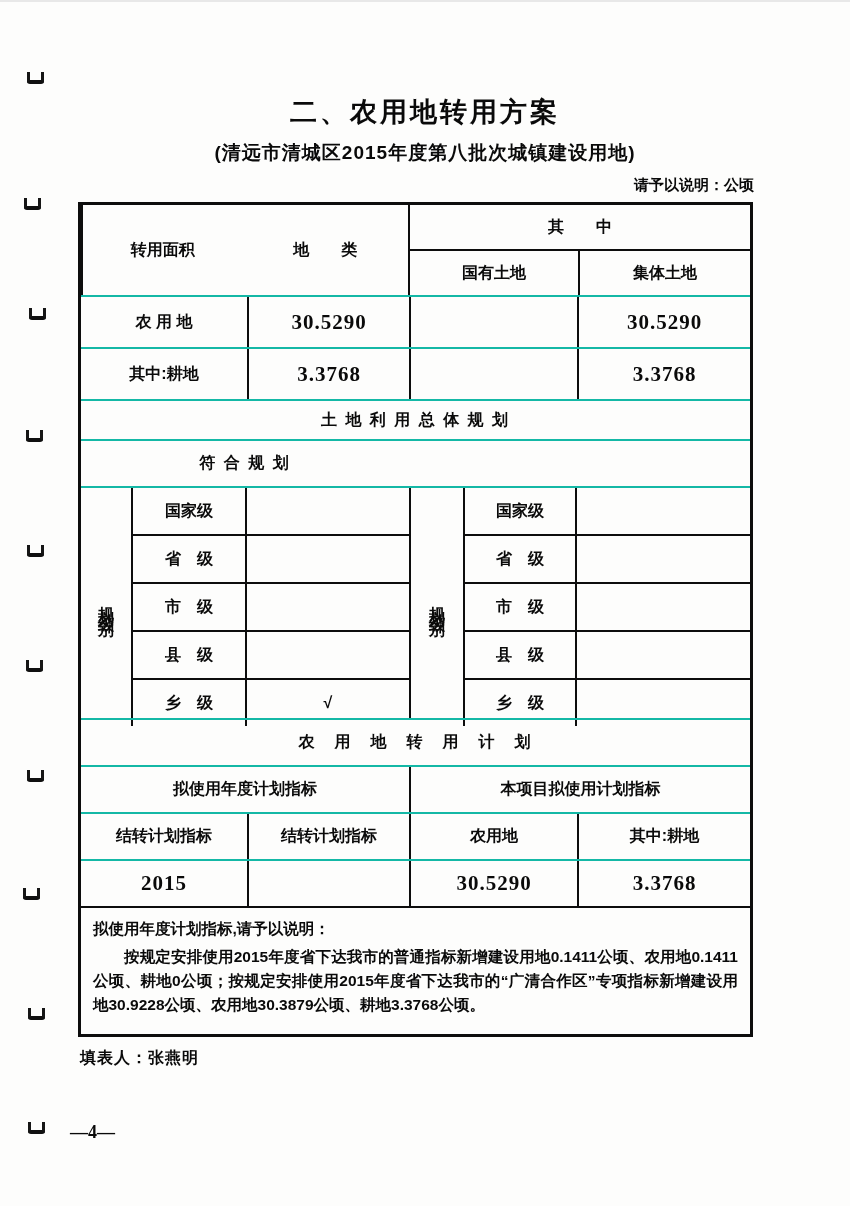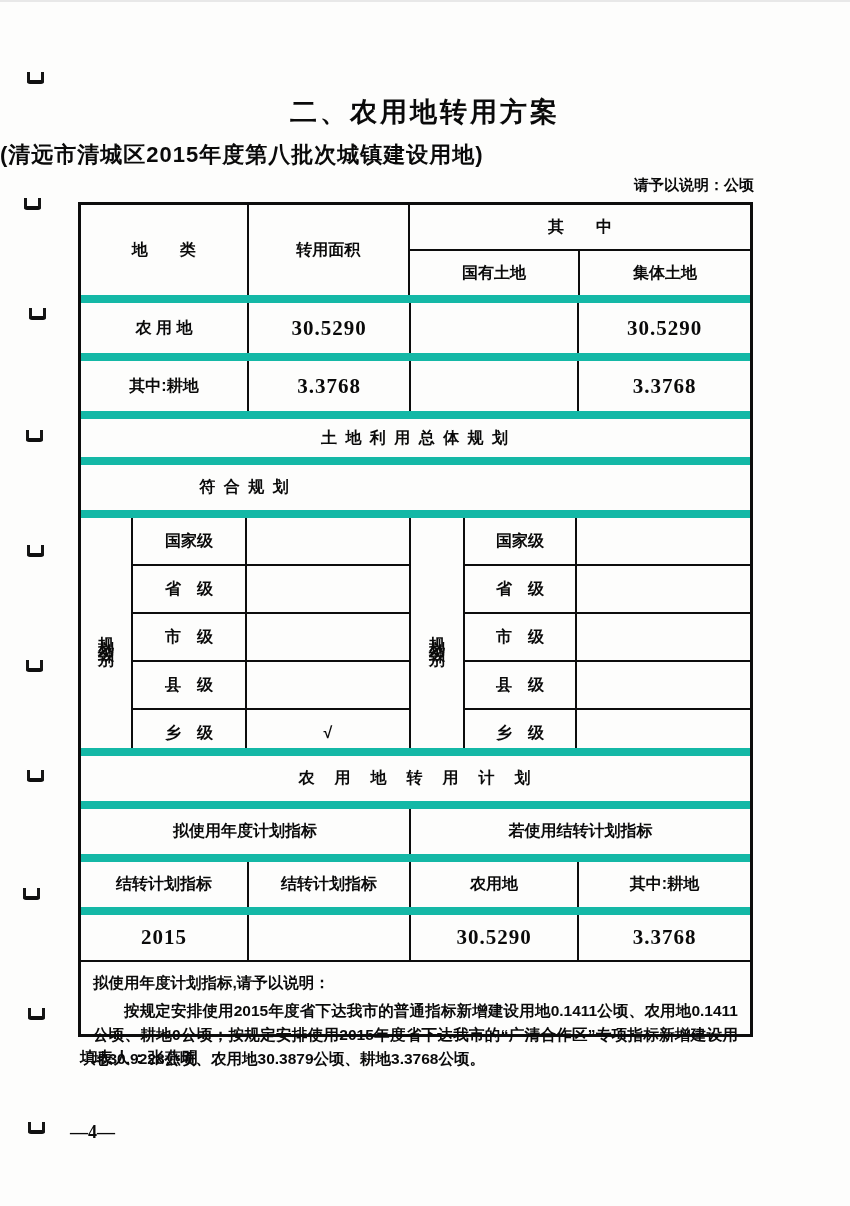--- a/index.html
+++ b/index.html
@@ -10,30 +10,30 @@
     overflow:hidden;
   }
   
   .mk {
     position:absolute; width:11px; height:8px;
     border-left:3px solid #161616; border-right:3px solid #161616;
     border-bottom:4px solid #101010; border-radius:0 0 3px 3px;
   }
   .title { position:absolute; top:92px; left:0; width:100%; text-align:center;
            font-size:27px; letter-spacing:3px; }
-  .subtitle { position:absolute; top:138px; left:0; width:100%; 
-              font-size:22px; letter-spacing:1px; }
+  .subtitle { position:absolute; top:138px; left:0; width:100%; text-align:center;
+              font-size:19px; letter-spacing:1px; }
   .unit { position:absolute; top:174px; right:96px; font-size:15px; }
 
   .tbl {
     position:absolute; left:78px; top:200px; width:675px; height:835px;
     border:3px solid #0d0d0d; box-sizing:border-box;
     display:flex; flex-direction:column; font-size:16px;
   }
-  .r { display:flex; border-top:8px solid #14b8a6; flex-shrink:0; }
+  .r { display:flex; border-top:2px solid #14b8a6; flex-shrink:0; }
   .r.first { border-top:none; }
   .cell {
     display:flex; align-items:center; justify-content:center;
     box-sizing:border-box; text-align:center;
   }
   .bl { border-left:2px solid #0d0d0d; }
   .bt { border-top:2px solid #0d0d0d; }
   .num { font-family:"Liberation Serif", serif; font-size:21px; letter-spacing:1px; }
   .secT { letter-spacing:2px; }
   .vlab { writing-mode:vertical-lr; text-orientation:upright; letter-spacing:5px;
@@ -63,22 +63,22 @@
   <div class="mk" style="left:28px; top:1006px;"></div>
   <div class="mk" style="left:28px; top:1120px;"></div>
 
   <div class="title">二、农用地转用方案</div>
   <div class="subtitle">(清远市清城区2015年度第八批次城镇建设用地)</div>
   <div class="unit">请予以说明：公顷</div>
 
   <div class="tbl">
 
     <div class="r first" style="height:90px">
+      <div class="cell bl" style="width:162px">转用面积</div>
       <div class="cell" style="width:166px">地　　类</div>
-      <div class="cell bl" style="width:162px">转用面积</div>
       <div class="bl" style="width:341px; display:flex; flex-direction:column">
         <div class="cell" style="height:44px">其　　中</div>
         <div class="bt" style="flex:1; display:flex">
           <div class="cell" style="width:168px">国有土地</div>
           <div class="cell bl" style="flex:1">集体土地</div>
         </div>
       </div>
     </div>
 
     <div class="r" style="height:50px">
@@ -161,21 +161,21 @@
         </div>
       </div>
     </div>
 
     <div class="r" style="height:45px">
       <div class="cell secT" style="flex:1">农　用　地　转　用　计　划</div>
     </div>
 
     <div class="r" style="height:45px">
       <div class="cell" style="width:328px">拟使用年度计划指标</div>
-      <div class="cell bl" style="flex:1">若使用结转计划指标</div>
+      <div class="cell bl" style="flex:1">本项目拟使用计划指标</div>
     </div>
 
     <div class="r" style="height:45px">
       <div class="cell" style="width:166px">结转计划指标</div>
       <div class="cell bl" style="width:162px">结转计划指标</div>
       <div class="cell bl" style="width:168px">农用地</div>
       <div class="cell bl" style="flex:1">其中:耕地</div>
     </div>
 
     <div class="r" style="height:45px">

